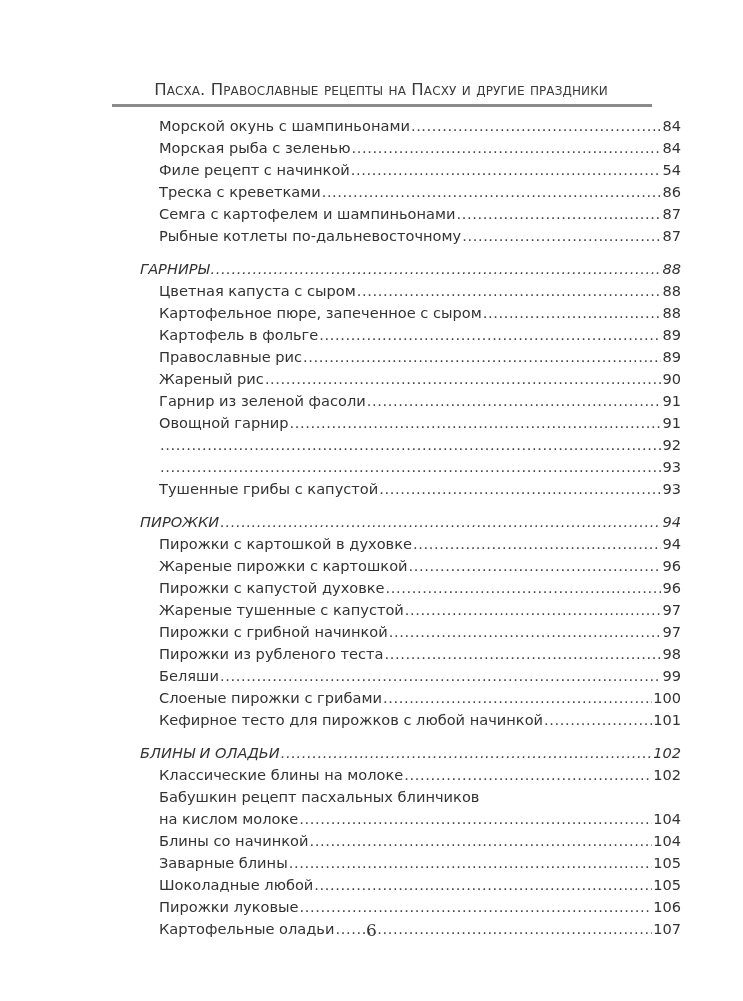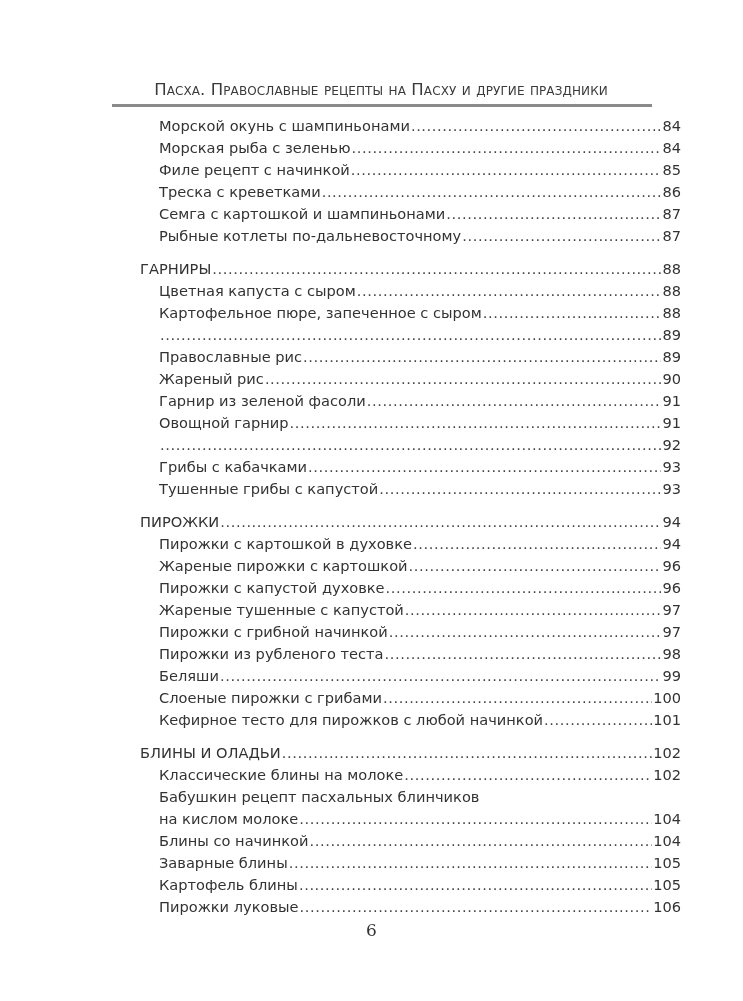--- a/index.html
+++ b/index.html
@@ -51,20 +51,21 @@
       height: 22px;
       line-height: 22px;
       font-size: 14.6px;
       color: #333333;
     }
     .toc-row.sub {
       padding-left: 19px;
     }
     .toc-row.section {
       margin-top: 11px;
+      font-style: italic;
     }
     .toc-row .title {
       white-space: nowrap;
       flex: 0 0 auto;
     }
     .toc-row .leader {
       flex: 1 1 auto;
       overflow: hidden;
       white-space: nowrap;
       margin: 0 1px;
@@ -105,29 +106,29 @@
       <span class="page">84</span>
     </div>
     <div class="toc-row sub">
       <span class="title">Морская рыба с зеленью</span>
       <span class="leader"></span>
       <span class="page">84</span>
     </div>
     <div class="toc-row sub">
       <span class="title">Филе рецепт с начинкой</span>
       <span class="leader"></span>
-      <span class="page">85</span>
+      <span class="page">54</span>
     </div>
     <div class="toc-row sub">
       <span class="title">Треска с креветками</span>
       <span class="leader"></span>
       <span class="page">86</span>
     </div>
     <div class="toc-row sub">
-      <span class="title">Семга с картошкой и шампиньонами</span>
+      <span class="title">Семга с картофелем и шампиньонами</span>
       <span class="leader"></span>
       <span class="page">87</span>
     </div>
     <div class="toc-row sub">
       <span class="title">Рыбные котлеты по-дальневосточному</span>
       <span class="leader"></span>
       <span class="page">87</span>
     </div>
     <div class="toc-row section">
       <span class="title">ГАРНИРЫ</span>
@@ -138,20 +139,21 @@
       <span class="title">Цветная капуста с сыром</span>
       <span class="leader"></span>
       <span class="page">88</span>
     </div>
     <div class="toc-row sub">
       <span class="title">Картофельное пюре, запеченное с сыром</span>
       <span class="leader"></span>
       <span class="page">88</span>
     </div>
     <div class="toc-row sub">
+      <span class="title">Картофель в фольге</span>
       <span class="leader"></span>
       <span class="page">89</span>
     </div>
     <div class="toc-row sub">
       <span class="title">Православные рис</span>
       <span class="leader"></span>
       <span class="page">89</span>
     </div>
     <div class="toc-row sub">
       <span class="title">Жареный рис</span>
@@ -166,21 +168,20 @@
     <div class="toc-row sub">
       <span class="title">Овощной гарнир</span>
       <span class="leader"></span>
       <span class="page">91</span>
     </div>
     <div class="toc-row sub">
       <span class="leader"></span>
       <span class="page">92</span>
     </div>
     <div class="toc-row sub">
-      <span class="title">Грибы с кабачками</span>
       <span class="leader"></span>
       <span class="page">93</span>
     </div>
     <div class="toc-row sub">
       <span class="title">Тушенные грибы с капустой</span>
       <span class="leader"></span>
       <span class="page">93</span>
     </div>
     <div class="toc-row section">
       <span class="title">ПИРОЖКИ</span>
@@ -256,24 +257,29 @@
       <span class="title">Блины со начинкой</span>
       <span class="leader"></span>
       <span class="page">104</span>
     </div>
     <div class="toc-row sub">
       <span class="title">Заварные блины</span>
       <span class="leader"></span>
       <span class="page">105</span>
     </div>
     <div class="toc-row sub">
-      <span class="title">Картофель блины</span>
+      <span class="title">Шоколадные любой</span>
       <span class="leader"></span>
       <span class="page">105</span>
     </div>
     <div class="toc-row sub">
       <span class="title">Пирожки луковые</span>
       <span class="leader"></span>
       <span class="page">106</span>
     </div>
+    <div class="toc-row sub">
+      <span class="title">Картофельные оладьи</span>
+      <span class="leader"></span>
+      <span class="page">107</span>
+    </div>
   </div>
 
 <div class="page-number">6</div>
 
 </body></html>

